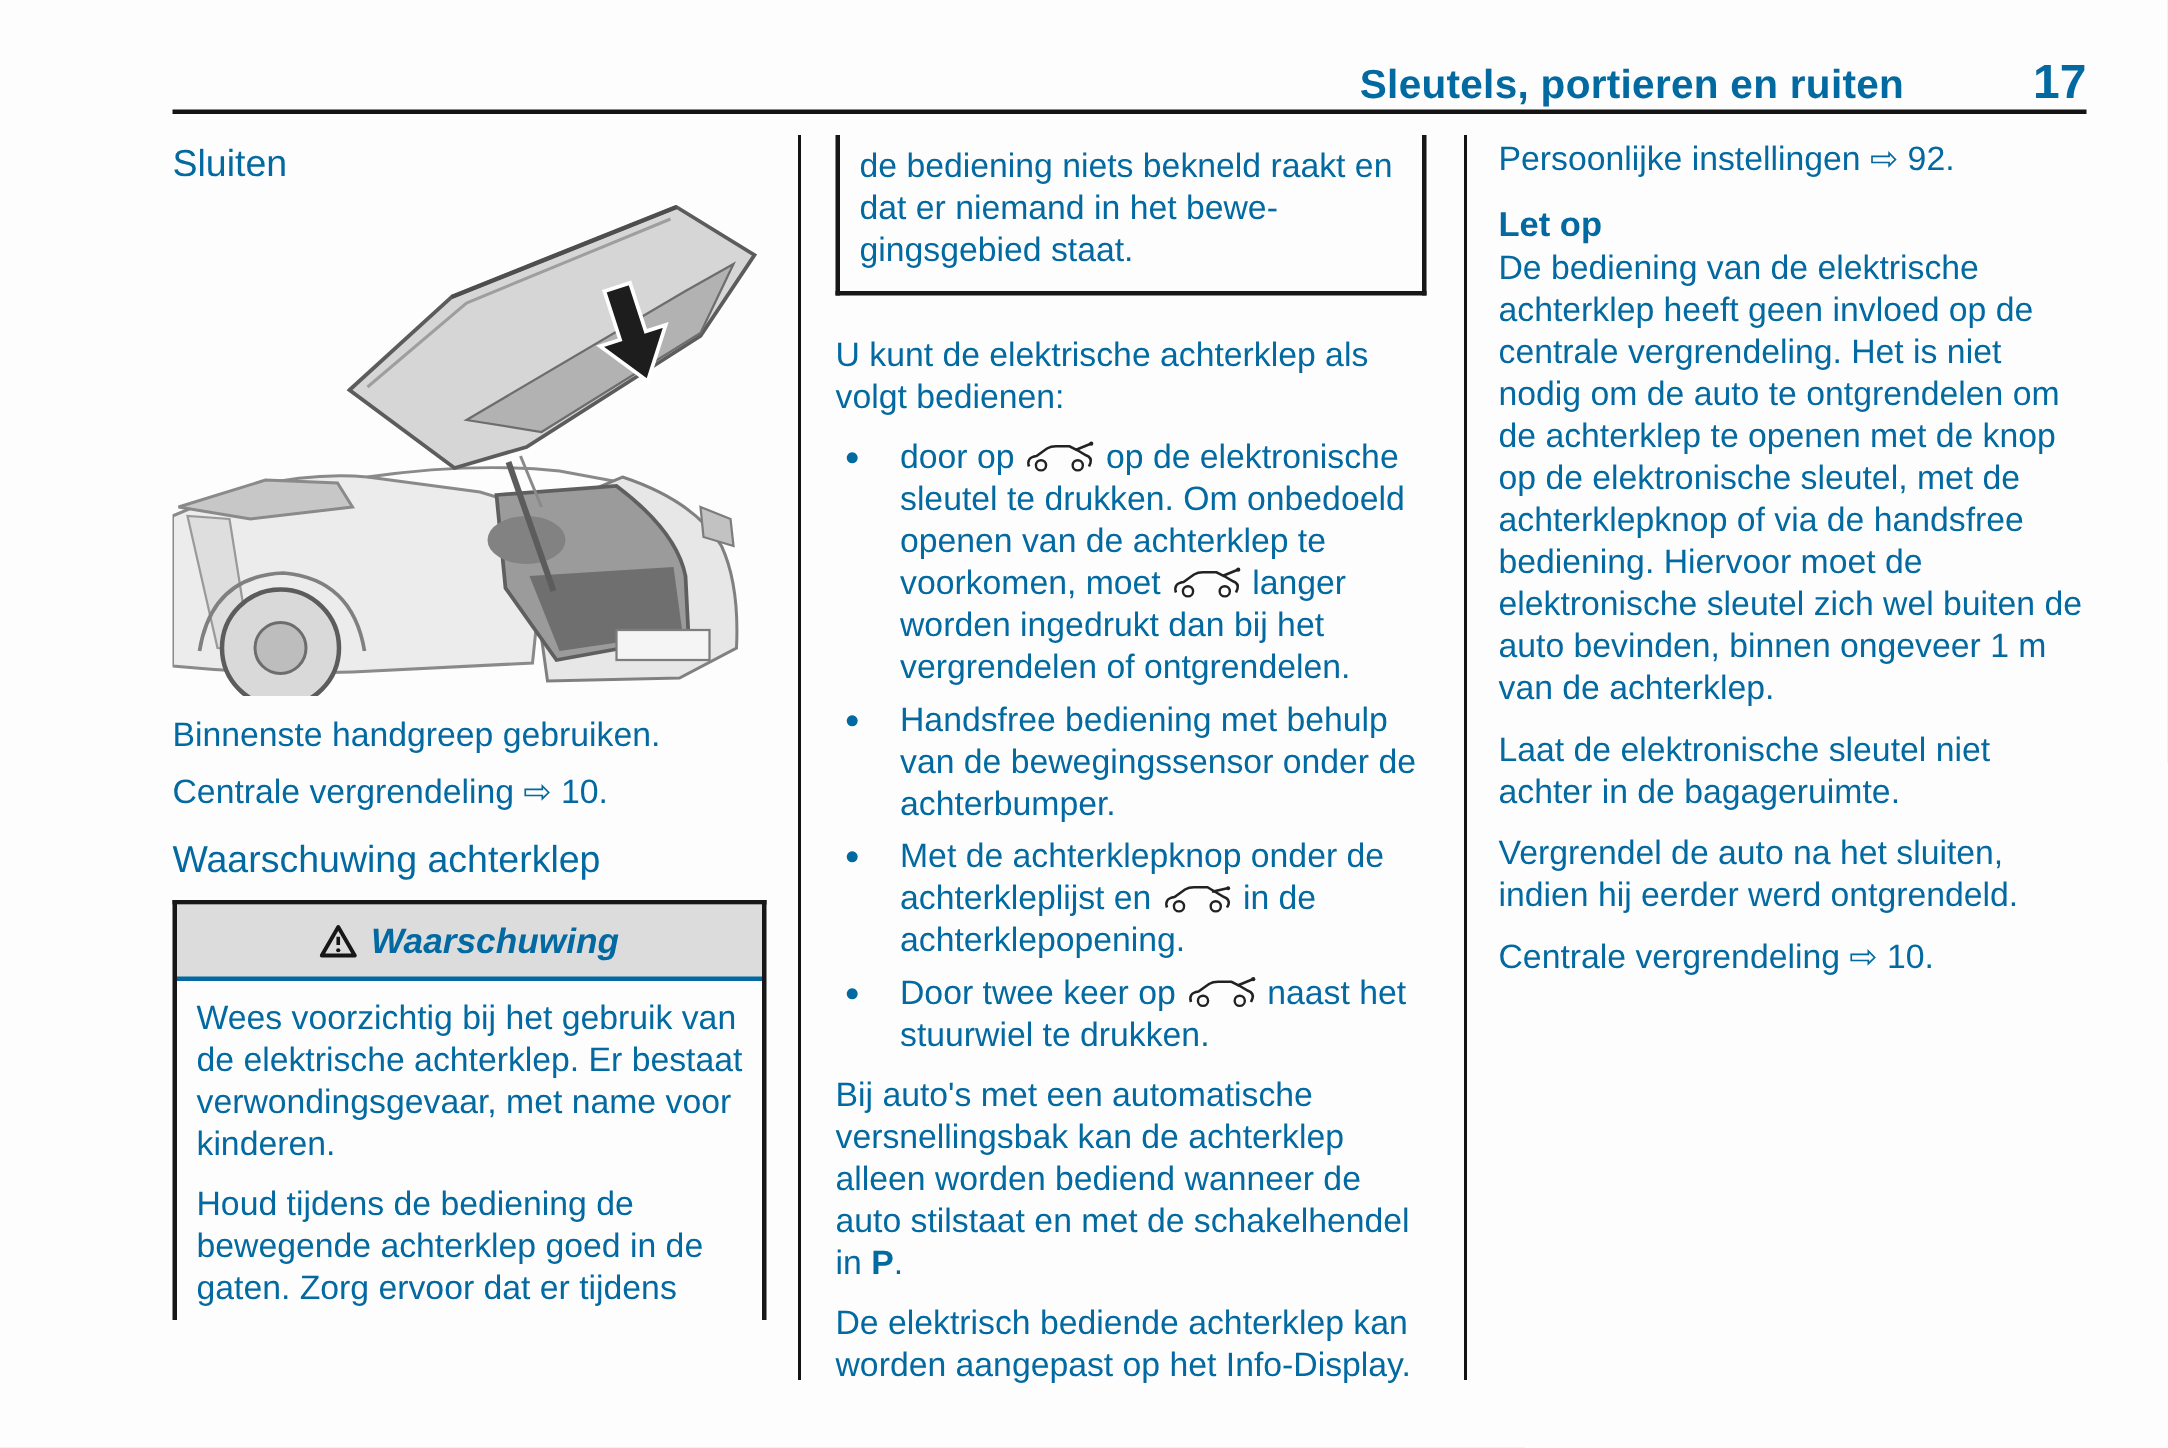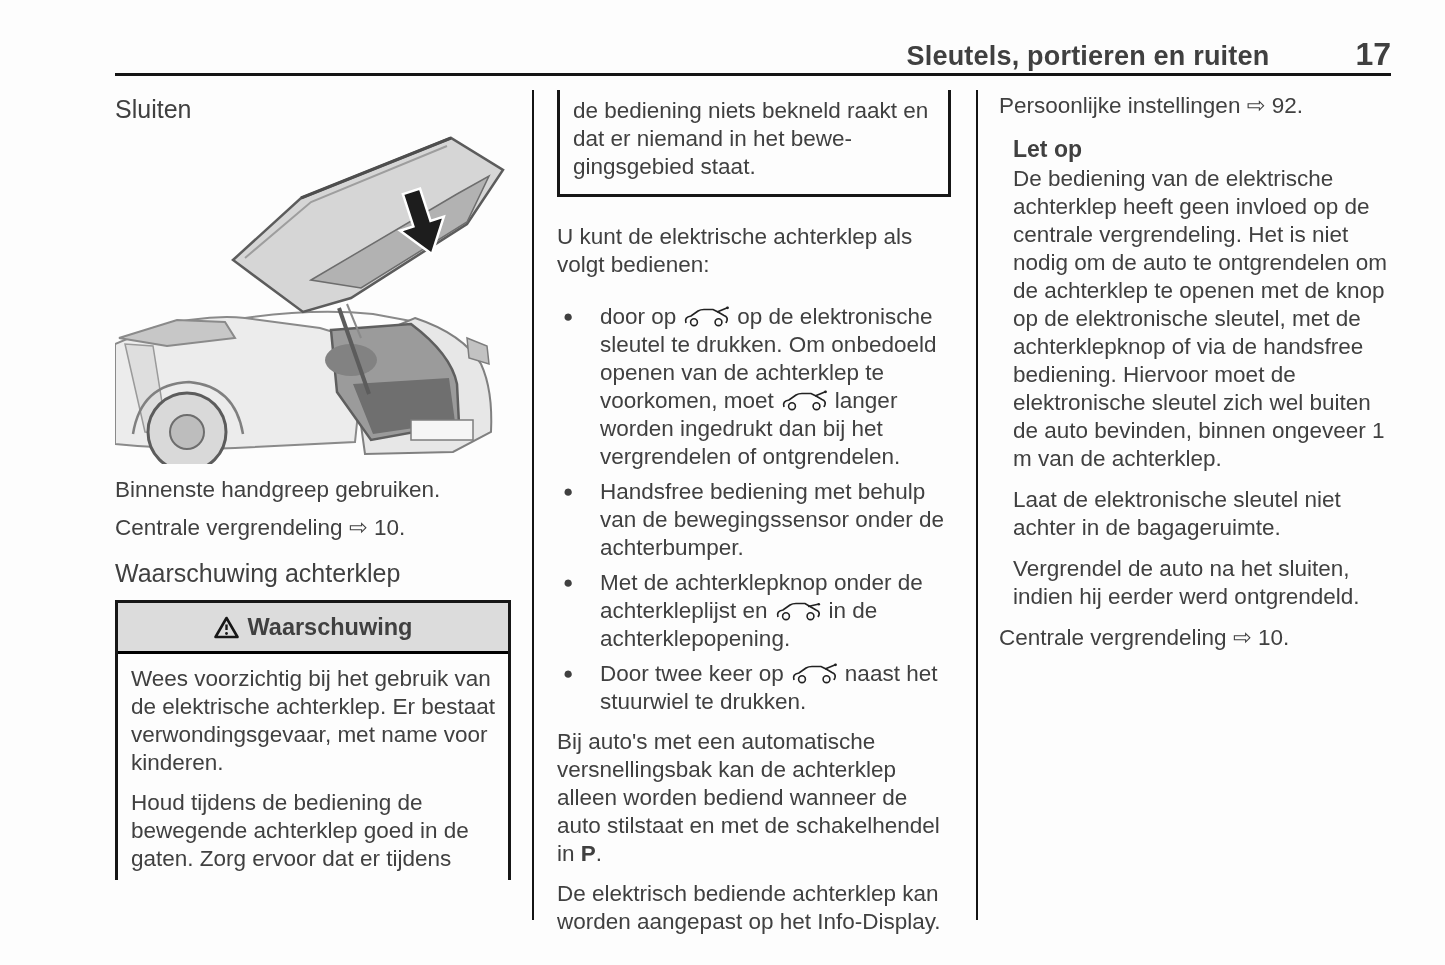--- a/index.html
+++ b/index.html
@@ -3,21 +3,21 @@
 <meta charset="utf-8">
 <style>
   * { box-sizing: border-box; margin: 0; padding: 0; }
   html, body { background: #e9e9e9; }
   body { font-family: "Liberation Sans", "DejaVu Sans", sans-serif; }
   .page {
     position: relative;
     width: 1445px;
     height: 965px;
     background: #fdfdfd;
-    color: #404040;
+    color: #0369a1;
     overflow: hidden;
     margin: 0 auto;
   }
   
   .header {
     position: absolute;
     top: 36px; left: 115px; width: 1276px;
     display: flex;
     justify-content: flex-end;
     align-items: baseline;
@@ -62,28 +62,29 @@
   
   .warning-box {
     margin-top: 6px;
     border: 3px solid #171717;
     border-bottom: none;
     height: 280px;
     overflow: hidden;
   }
   .warning-box-header {
     background: #dcdcdc;
-    border-bottom: 3px solid #000000;
+    border-bottom: 3px solid #0369a1;
     height: 51px;
     display: flex;
     align-items: center;
     justify-content: center;
     gap: 9px;
     font-weight: bold;
     font-size: 23.5px;
+    font-style: italic;
   }
   .warning-box-body { padding: 11px 13px 0 13px; }
   .warning-box-body p { margin-bottom: 12px; }
 
   .warning-box-continuation {
     border: 3px solid #171717;
     border-top: none;
     padding: 7px 13px 13px 13px;
     margin-bottom: 26px;
   }
@@ -105,21 +106,21 @@
   
   .car-icon {
     display: inline-block;
     width: 47px; height: 21px;
     vertical-align: -3px;
     margin: 0 7px;
   }
   .tri-icon { display: inline-block; width: 25px; height: 23px; }
 
   
-  .note-block { margin-left: 14px; }
+  .note-block { }
   .note-title { font-size: 23px; font-weight: bold; margin-bottom: 2px; }
   .note-block p { margin-bottom: 13px; }
   .bold { font-weight: bold; }
   .para-gap { margin-top: 12px; }
 </style>
 </head>
 <body>
 
 <div class="page">
 
@@ -194,21 +195,21 @@
       </div>
     </div>
   </div>
 
   <div class="col col-middle">
 
     <div class="warning-box-continuation">
       <p>de bediening niets bekneld raakt en dat er niemand in het bewe­gingsgebied staat.</p>
     </div>
 
-    <p style="margin-bottom:24px">U kunt de elektrische achterklep als volgt bedienen:</p>
+    <p style="margin-bottom:12px">U kunt de elektrische achterklep als volgt bedienen:</p>
 
     <ul class="bullet-list">
       <li>
         <span class="bullet-marker">●</span>
         <span>door op</span><span class="car-icon"><svg width="47" height="21" viewBox="0 0 47 21">
               <path d="M3 17 Q1 11 8 10 L15 5 Q17.5 3.5 21 3.5 L30 3.5 L35 6 L41 9.5 Q45 11 44 14.5 L43 17" fill="none" stroke="#222" stroke-width="1.7"></path>
               <path d="M34 6 L45 1.5" fill="none" stroke="#222" stroke-width="1.7"></path>
               <circle cx="44.5" cy="1.8" r="1.4" fill="#222"></circle>
               <circle cx="11" cy="16.2" r="3.4" fill="none" stroke="#222" stroke-width="1.6"></circle>
               <circle cx="35.5" cy="16.2" r="3.4" fill="none" stroke="#222" stroke-width="1.6"></circle>

